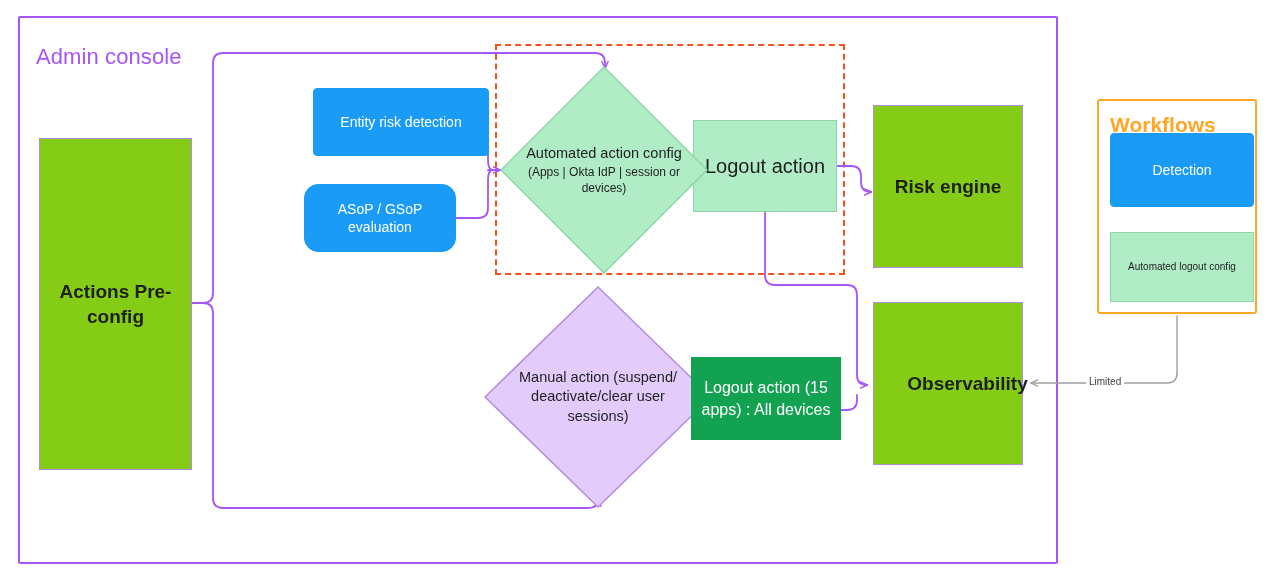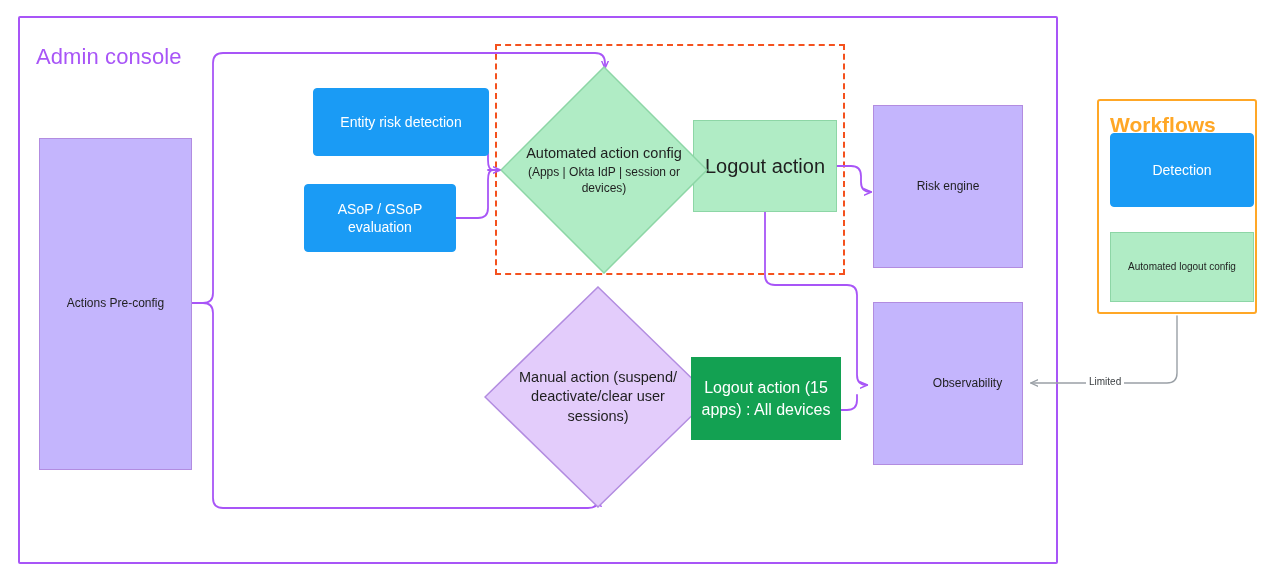--- a/index.html
+++ b/index.html
@@ -74,24 +74,25 @@
     position: absolute;
     left: 1110px;
     top: 113px;
     font-size: 21px;
     color: #ffa726;
     font-weight: 700;
     white-space: nowrap;
   }
   
   .lav {
-    background: #c4b5fd;
+    background: #84cc16;
     border: 1px solid #b28ce0;
     color: #1f1f1f;
-    font-size: 12px;
+    font-size: 19px;
+    font-weight: bold;
   }
   .blue {
     background: #1a9bf5;
     border: 1px solid #1a9bf5;
     border-radius: 4px;
     color: #ffffff;
     font-size: 14px;
   }
   .mint {
     background: #b0ecc5;
@@ -198,21 +199,21 @@
   </svg>
 
   <div class="node lav" style="left:39px;top:138px;width:153px;height:332px;">
     <span>Actions Pre-config</span>
   </div>
 
   <div class="node blue" style="left:313px;top:88px;width:176px;height:68px;">
     <span>Entity risk detection</span>
   </div>
 
-  <div class="node blue" style="left:304px;top:184px;width:152px;height:68px;">
+  <div class="node blue" style="left:304px;top:184px;width:152px;height:68px;border-radius:14px;">
     <span>ASoP / GSoP evaluation</span>
   </div>
 
   <div class="node mint" style="left:693px;top:120px;width:144px;height:92px;">
     <span>Logout action</span>
   </div>
 
   <div class="diamond" style="left:500px;top:66px;width:208px;height:208px;">
     <svg class="dshape" viewBox="0 0 208 208">
       <polygon points="104,1 207,104 104,207 1,104" fill="#b0ecc5" stroke="#8dd6a6" stroke-width="1.5"></polygon>

